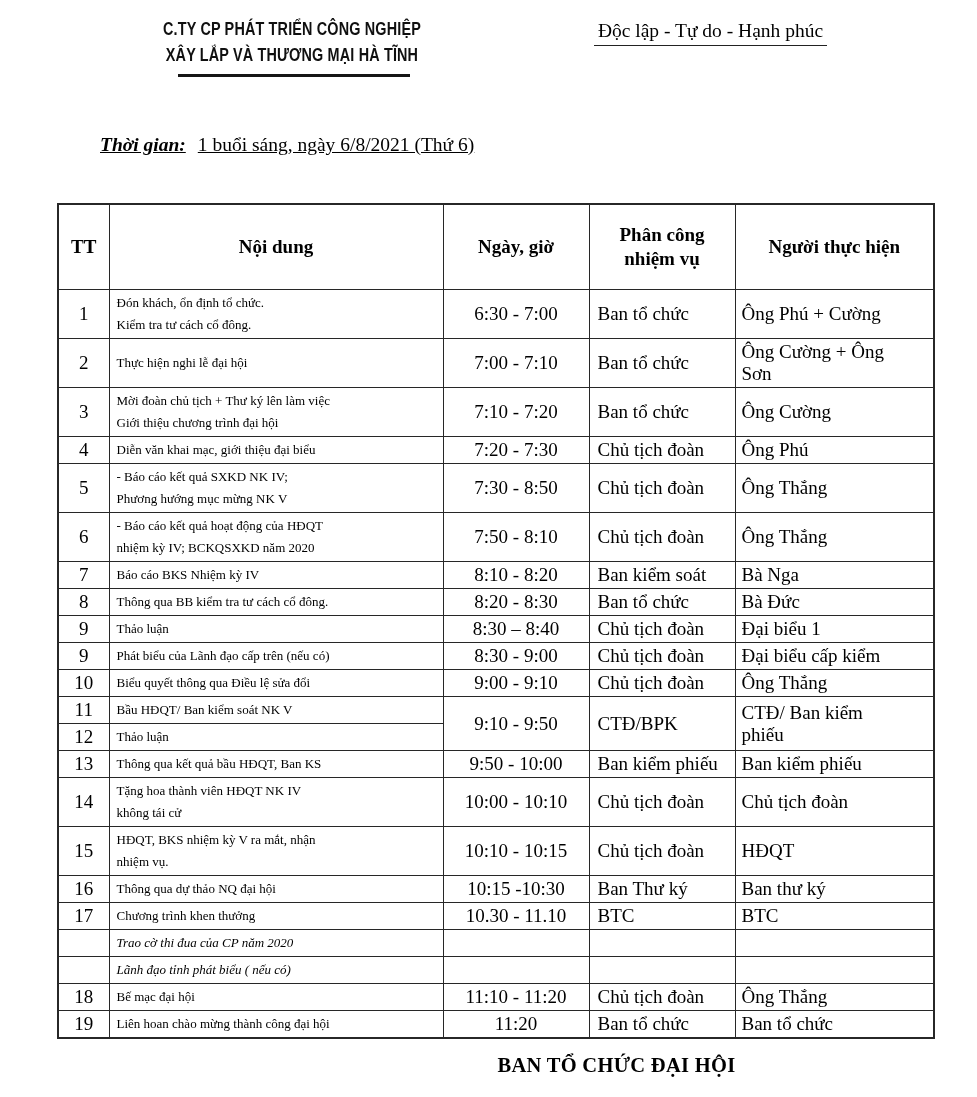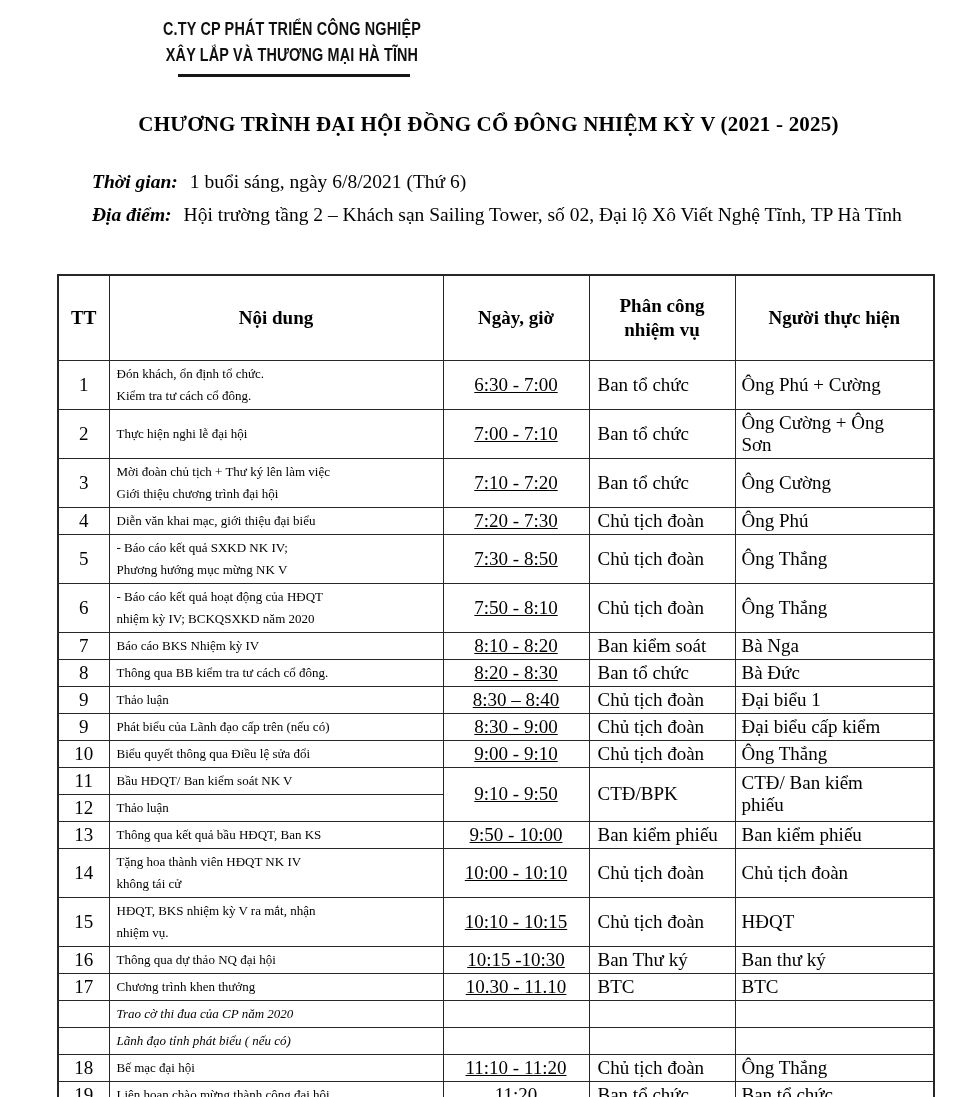--- a/index.html
+++ b/index.html
@@ -16,36 +16,36 @@
              font-size:18px; line-height:1.45; color:#101010; letter-spacing:.2px; }
   .company-underline { position:absolute; left:178px; top:74px; width:232px; height:2.5px; background:#161616; }
   .motto { position:absolute; left:458px; top:13px; width:505px; text-align:center; }
   .motto-l1 { font-weight:bold; font-size:19.5px; letter-spacing:.2px; }
   .motto-l2 { display:inline-block; font-size:19.5px; margin-top:7px;
               border-bottom:1.6px solid #222; padding:0 4px 3px 4px; }
 
   
   .doc-title { margin-top:12px; text-align:center; font-weight:bold; font-size:21px; letter-spacing:.2px; }
   .info { margin:30px 64px 0 88px; font-size:19.5px; line-height:1.5; }
-  .info p { margin:4px; }
+  .info p { margin:12px;text-decoration:underline; }
   .info .lbl { font-weight:bold; font-style:italic; padding-right:12px; }
 
   
   table.agenda { margin:44px 0 0 57px; width:876px; border-collapse:collapse;
                  table-layout:fixed; border:2.5px solid #272727; }
   .agenda th, .agenda td { border:1.4px solid #272727; vertical-align:middle; }
   .agenda th { font-weight:bold; font-size:19px; text-align:center; padding:17px 2px; line-height:24px; }
   .agenda th.h-assign { padding:18px 18px; }
   .agenda td { font-size:19px; line-height:22px; padding:2px 6px; }
   .agenda td .line { min-height:22px; }
   .agenda td.tt { text-align:center; }
   .agenda td.content { font-size:13px; padding-left:7px; padding-right:2px;margin-top:38px; }
   .agenda td.content .line { white-space:nowrap; }
   .agenda td.content.italic { font-style:italic; }
-  .agenda td.time { text-align:center;text-decoration:underline; }
+  .agenda td.time { text-align:center; }
   .agenda td.assign { padding-left:8px; }
   .agenda td.person { }
 
   
   .footer { margin-top:15px; text-align:center; transform:translateX(128px);
             font-weight:bold; font-size:20.5px; letter-spacing:.3px; }
 </style>
 </head>
 <body>
 
@@ -53,28 +53,27 @@
 
   <div class="header">
 
     <div class="company">
       <div>C.TY CP PHÁT TRIỂN CÔNG NGHIỆP</div>
       <div>XÂY LẮP VÀ THƯƠNG MẠI HÀ TĨNH</div>
     </div>
     <div class="company-underline"></div>
 
     <div class="motto">
+      <div><span class="motto-l2">Độc lập - Tự do - Hạnh phúc</span></div>
     </div>
   </div>
 
-  <div class="doc-title">CHƯƠNG TRÌNH ĐẠI HỘI ĐỒNG CỔ ĐÔNG NHIỆM KỲ V (2021 - 2025)</div>
 
   <div class="info">
     <p><span class="lbl">Thời gian:</span><span>1 buổi sáng, ngày 6/8/2021 (Thứ 6)</span></p>
-    <p><span class="lbl">Địa điểm:</span><span>Hội trường tầng 2 – Khách sạn Sailing Tower, số 02, Đại lộ Xô Viết Nghệ Tĩnh, TP Hà Tĩnh</span></p>
   </div>
 
   <table class="agenda">
     <colgroup>
       <col style="width:51px">
         <col style="width:334px">
         <col style="width:146px">
         <col style="width:146px">
         <col style="width:199px">
     </colgroup>

